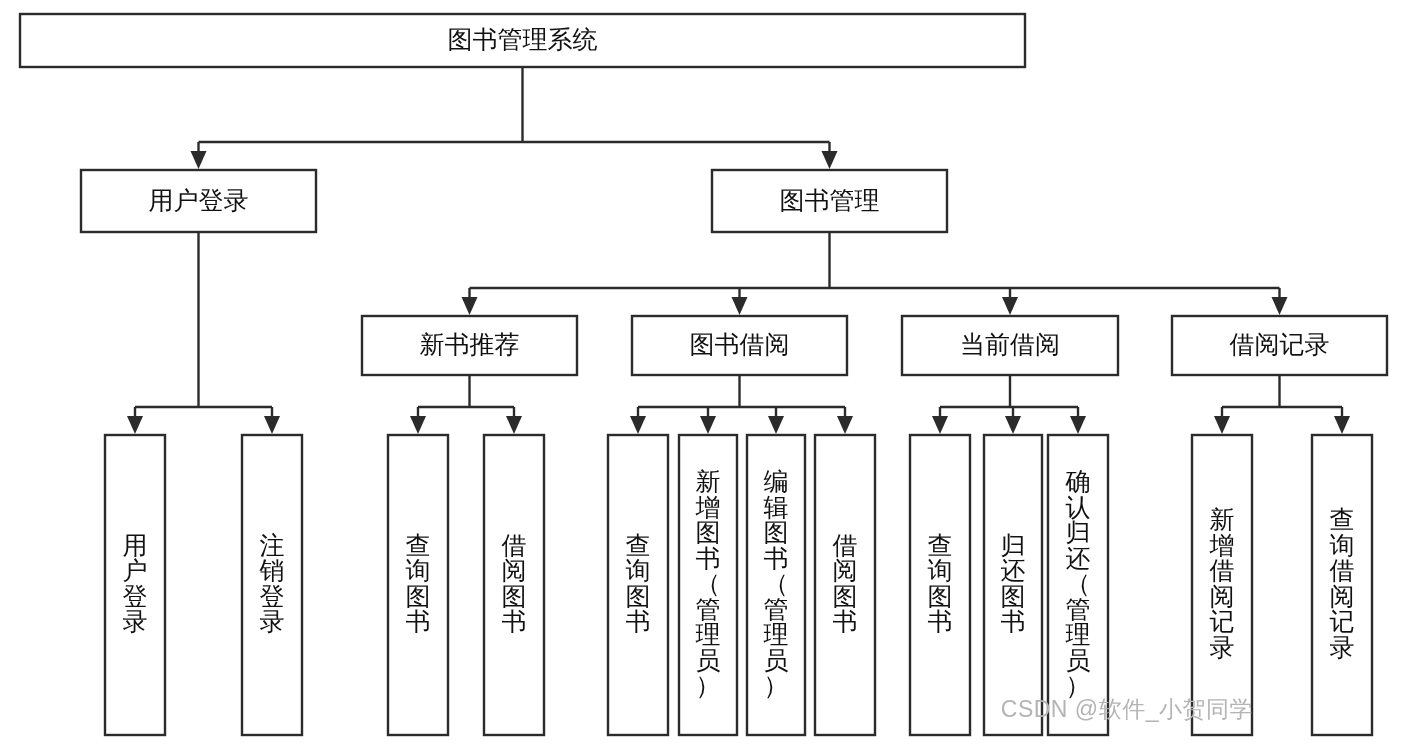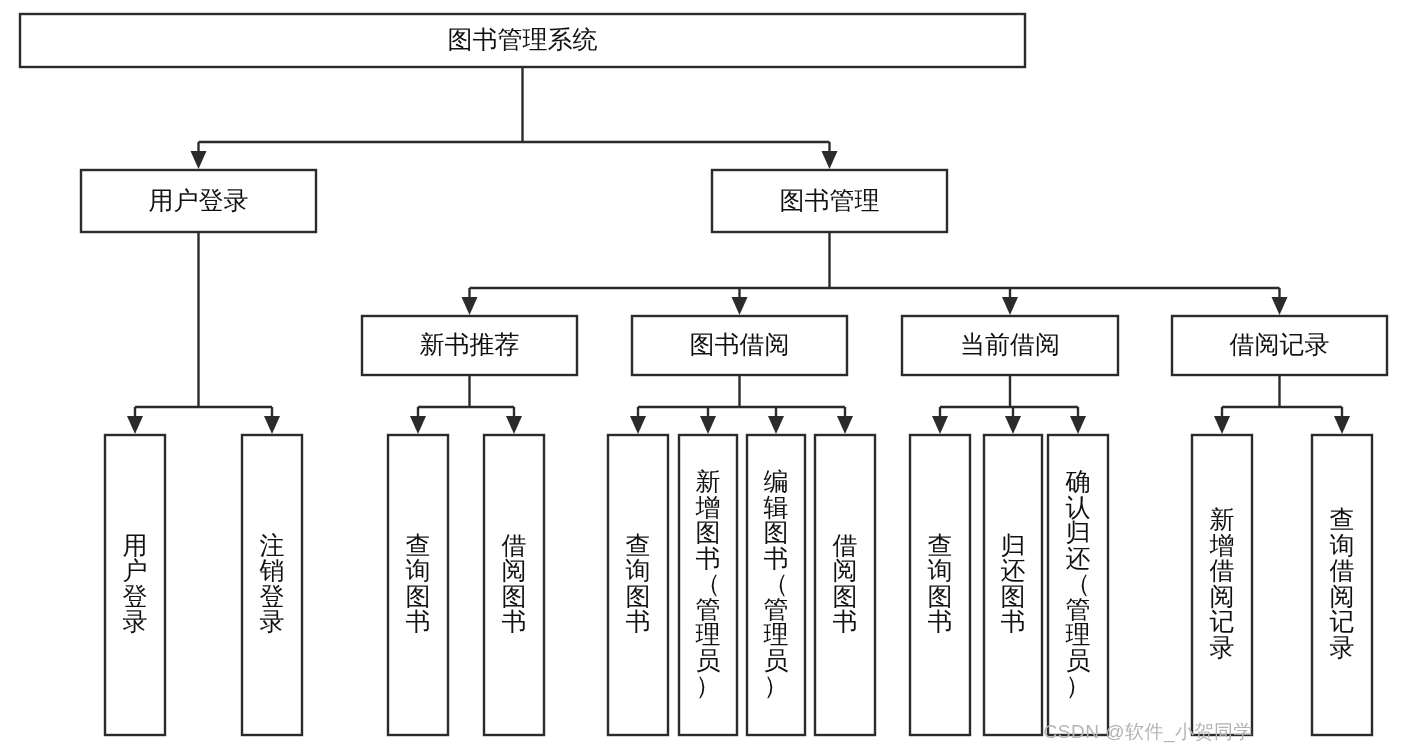--- a/index.html
+++ b/index.html
@@ -50,23 +50,23 @@
   }
   .node-label-vertical {
     fill: #111111;
     font-family: "Liberation Sans", "DejaVu Sans", sans-serif;
     font-size: 25px;
     text-anchor: middle;
   }
   .watermark {
     position: absolute;
     right: 8px;
-    bottom: 2px;
-    font-family: "Liberation Sans", "DejaVu Sans", sans-serif;
-    font-size: 19px;
+    bottom: 22px;
+    font-family: "Liberation Sans", "DejaVu Sans", sans-serif;
+    font-size: 23px;
     color: #b4b4b4;
     white-space: nowrap;
     letter-spacing: 0.5px;
   }
 </style>
 </head>
 <body>
 
 <div id="diagram-root">
 

